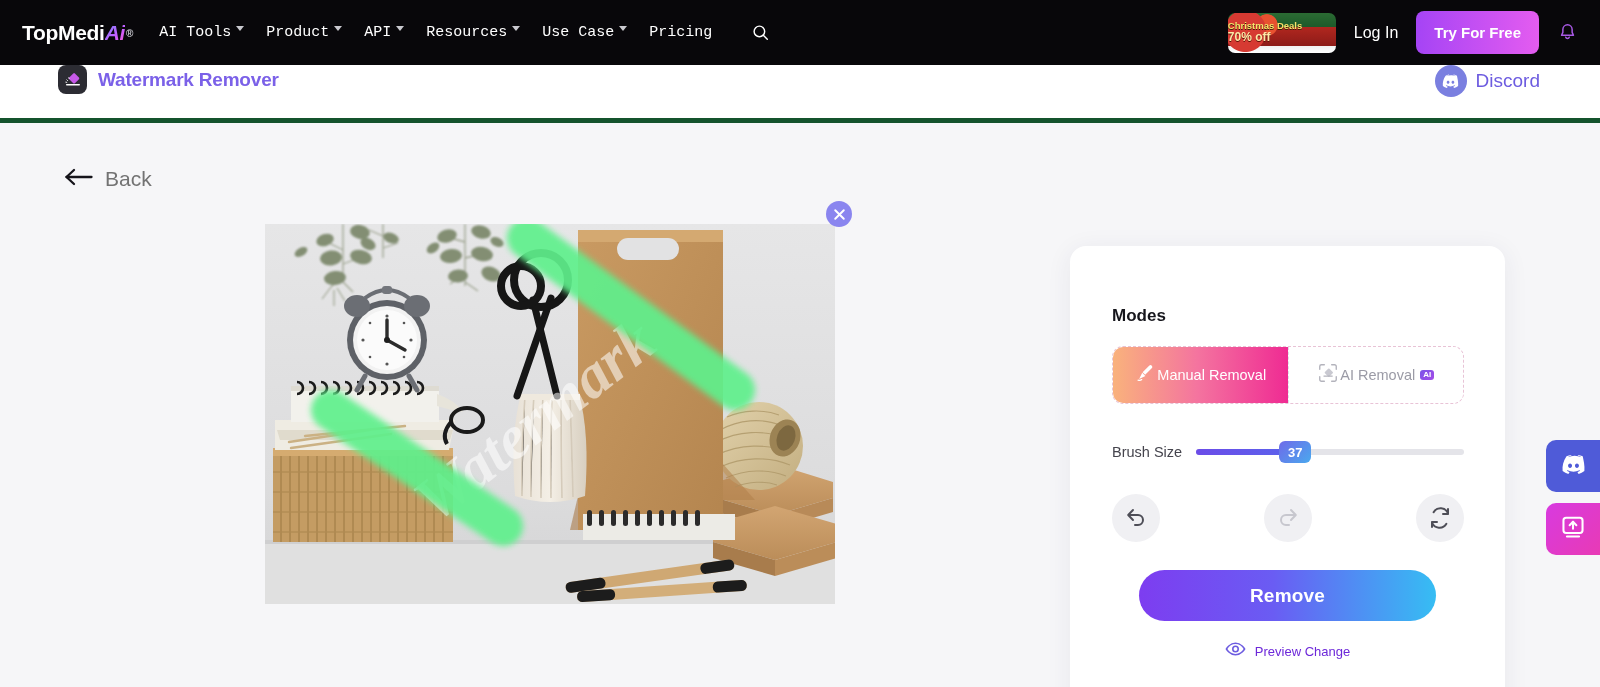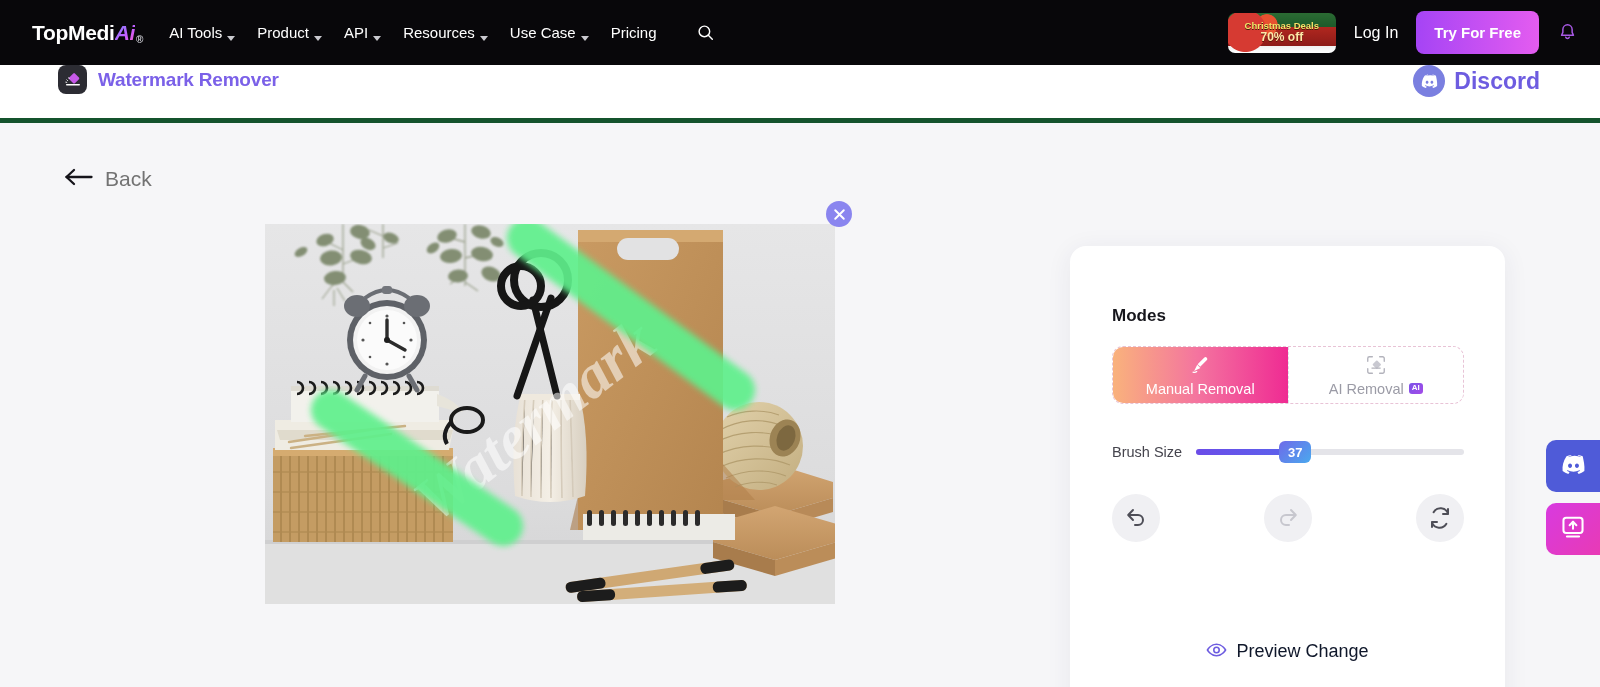--- a/index.html
+++ b/index.html
@@ -13,56 +13,56 @@
 
   
   .topnav {
     position: absolute; top: 0; left: 0;
     width: 1600px; height: 65px;
     background: #08070a;
     display: flex; align-items: center;
     z-index: 40;
   }
   .brand {
-    margin-left: 32px;
+    margin-left: 22px;
     font-size: 21px; font-weight: bold; color: #ffffff;
-    display: flex; align-items: flex-end;
+    display: flex; align-items: center;
     letter-spacing: -0.3px;
   }
   .brand .ai-glyph {
     background: linear-gradient(135deg, #6f8bff 0%, #c85cff 60%, #ff5ec4 100%);
     -webkit-background-clip: text; background-clip: text;
     color: transparent;
     font-style: italic; font-weight: bold;
   }
   .brand .reg { font-size: 10px; color: #cfcfd6; margin-left: 1px; margin-top: 1px; }
 
   .navlinks { display: flex; align-items: center; margin-left: 26px; gap: 22px; }
   .navlink {
-    color: #ffffff; font-size: 15px; display: flex; align-items: flex-end; gap: 5px;
-    cursor: pointer; white-space: nowrap;
+    color: #ffffff; font-size: 15px; display: flex; align-items: flex-start; gap: 5px;
+    cursor: pointer; white-space: nowrap; font-family: Liberation Mono, monospace;
   }
   .caret {
     width: 0; height: 0; border-left: 4px solid transparent;
     border-right: 4px solid transparent; border-top: 5px solid #c9c9cf;
     margin-top: 2px;
   }
   .nav-search { margin-left: 18px; cursor: pointer; display: flex; align-items: center; }
 
   .nav-right {
     margin-left: auto; display: flex; align-items: center; gap: 18px; margin-right: 22px;
   }
   .xmas-banner {
     width: 108px; height: 40px; border-radius: 7px; overflow: hidden;
     position: relative;
     background:
       radial-gradient(circle at 16% 45%, #d63a32 0 22%, transparent 23%),
       radial-gradient(circle at 36% 30%, #e8512f 0 14%, transparent 15%),
       linear-gradient(180deg, #2b6b33 0%, #1d5a2a 35%, #b0271f 36%, #8d1b18 82%, #f1f1f1 83%, #ffffff 100%);
-    display: flex; flex-direction: column; align-items: center; justify-content: center;
+    display: flex; flex-direction: column; align-items: flex-start; justify-content: center;
   }
   .xmas-l1 { font-size: 9.5px; font-weight: bold; color: #f3e46a; text-shadow: 0 1px 0 #3b1a07; line-height: 1.05; }
   .xmas-l2 { font-size: 12px; font-weight: bold; color: #ffe9a8; text-shadow: 0 1px 0 #5a1008; line-height: 1.05; }
   .login { color: #fff; font-size: 16px; cursor: pointer; }
   .try-free {
     background: linear-gradient(90deg, #a544f5 0%, #e45cf0 100%);
     color: #fff; font-size: 15px; font-weight: bold;
     padding: 13px 18px; border-radius: 8px; border: none; cursor: pointer;
   }
   .bell { cursor: pointer; display: flex; align-items: center; }
@@ -83,21 +83,21 @@
   }
   .tool-title { font-size: 19px; font-weight: bold; color: #7b61e8; letter-spacing: -0.2px; }
   .discord-link {
     margin-left: auto; margin-right: 60px;
     display: flex; align-items: center; gap: 9px; cursor: pointer;
   }
   .discord-circle {
     width: 32px; height: 32px; border-radius: 50%;
     background: #7a7fe0; display: flex; align-items: center; justify-content: center;
   }
-  .discord-text { font-size: 23px; color: #6d5ce0; font-weight: bold; }
+  .discord-text { font-size: 19px; color: #6d5ce0; font-weight: normal; }
 
   
   .workspace {
     position: absolute; top: 123px; left: 0; width: 1600px; height: 564px;
     background: #f6f6f8;
   }
   .back-btn {
     position: absolute; left: 64px; top: 44px;
     display: flex; align-items: center; gap: 11px; cursor: pointer;
   }
@@ -125,21 +125,21 @@
   }
   .panel-title { position: absolute; left: 42px; top: 60px; font-size: 17px; font-weight: bold; color: #16161c; }
 
   .modes {
     position: absolute; left: 42px; top: 100px;
     width: 352px; height: 58px;
     border-radius: 11px; display: flex; overflow: hidden;
     border: 1px dashed #e8c3d6;
   }
   .mode {
-    flex: 1; display: flex; flex-direction: column; align-items: center; justify-content: center;
+    flex: 1; display: flex; flex-direction: row; align-items: center; justify-content: center;
     gap: 1px; cursor: pointer; position: relative;
   }
   .mode.active {
     background: linear-gradient(90deg, #f9b27c 0%, #f4749f 48%, #ef2b93 100%);
   }
   .mode.inactive { background: #ffffff; border-left: 1px dashed #dfdfe6; }
   .mode-label { font-size: 14.5px; }
   .mode.active .mode-label { color: #ffffff; }
   .mode.inactive .mode-label { color: #9b9ba6; display: flex; align-items: center; gap: 5px; }
   .ai-badge {
@@ -175,21 +175,21 @@
   .remove-btn {
     position: absolute; left: 69px; top: 324px;
     width: 297px; height: 51px; border-radius: 26px; border: none; cursor: pointer;
     background: linear-gradient(90deg, #7d3df0 0%, #6a5cf3 45%, #36bdf3 100%);
     color: #fff; font-size: 19px; font-weight: bold; letter-spacing: 0.2px;
   }
   .preview-row {
     position: absolute; left: 0; top: 395px; width: 435px;
     display: flex; align-items: center; justify-content: center; gap: 9px; cursor: pointer;
   }
-  .preview-label { font-size: 18px; color: #0f172a; }
+  .preview-label { font-size: 13px; color: #6d28d9; }
 
   
   .side-float { position: absolute; right: 0; top: 440px; display: flex; flex-direction: column; gap: 11px; z-index: 45; }
   .side-btn {
     width: 54px; height: 52px; border-radius: 10px 0 0 10px;
     display: flex; align-items: center; justify-content: center; cursor: pointer;
   }
   .side-btn.discord { background: #4f5bd8; }
   .side-btn.feedback { background: linear-gradient(135deg,#d83ae0,#e83ab5); }
 </style>
@@ -584,20 +584,21 @@
         </button>
         <button class="hist-btn">
           <svg width="24" height="24" viewBox="0 0 24 24" fill="none">
             <path d="M20 7.5A8 8 0 0 0 5.6 6.2" stroke="#4e4e57" stroke-width="2" stroke-linecap="round"></path>
             <path d="M4 16.5A8 8 0 0 0 18.4 17.8" stroke="#4e4e57" stroke-width="2" stroke-linecap="round"></path>
             <path d="M20 3v5h-5M4 21v-5h5" stroke="#4e4e57" stroke-width="2" stroke-linecap="round" stroke-linejoin="round"></path>
           </svg>
         </button>
       </div>
 
+      <button class="remove-btn">Remove</button>
 
       <div class="preview-row">
         <span>
           <svg width="21" height="16" viewBox="0 0 24 18" fill="none">
             <path d="M1.6 9S5.6 2.4 12 2.4 22.4 9 22.4 9 18.4 15.6 12 15.6 1.6 9 1.6 9Z" stroke="#6d5ce0" stroke-width="1.8" stroke-linejoin="round"></path>
             <circle cx="12" cy="9" r="3.1" stroke="#6d5ce0" stroke-width="1.8"></circle>
           </svg>
         </span>
         <span class="preview-label">Preview Change</span>
       </div>

